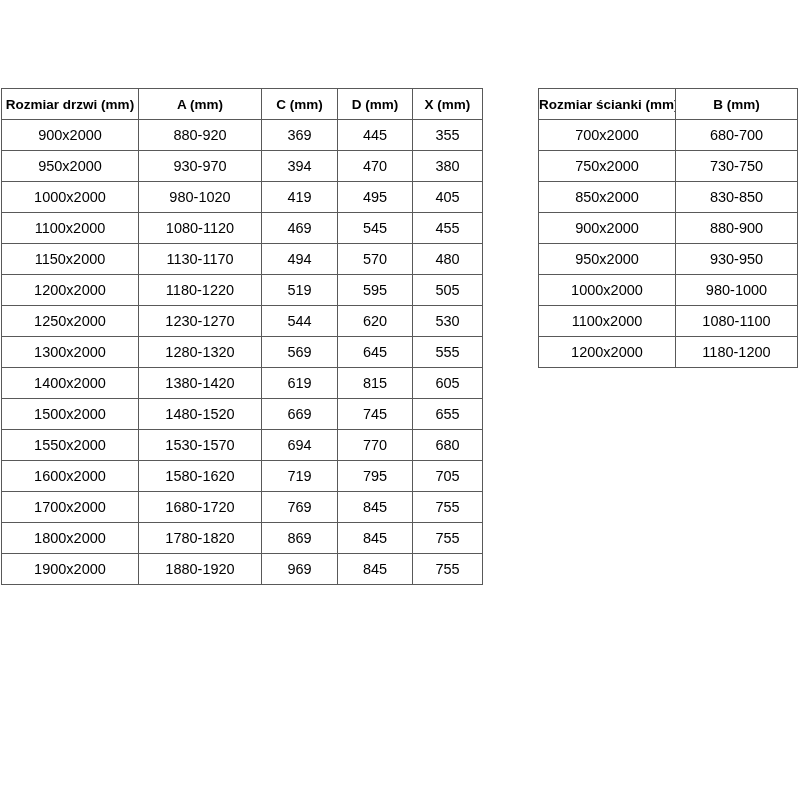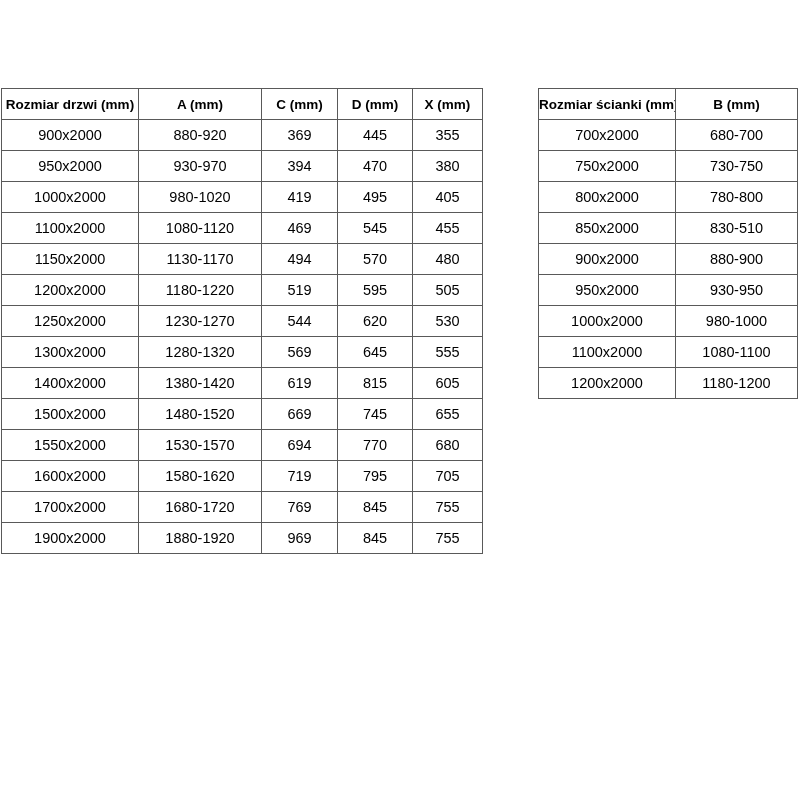--- a/index.html
+++ b/index.html
@@ -164,20 +164,27 @@
         <td>705</td>
       </tr>
       <tr>
         <td>1700x2000</td>
         <td>1680-1720</td>
         <td>769</td>
         <td>845</td>
         <td>755</td>
       </tr>
       <tr>
+        <td>1800x2000</td>
+        <td>1780-1820</td>
+        <td>869</td>
+        <td>845</td>
+        <td>755</td>
+      </tr>
+      <tr>
         <td>1900x2000</td>
         <td>1880-1920</td>
         <td>969</td>
         <td>845</td>
         <td>755</td>
       </tr>
     </tbody>
   </table>
 
 <table id="walls-table" class="spec-table">
@@ -194,26 +201,22 @@
     <tbody>
       <tr>
         <td>700x2000</td>
         <td>680-700</td>
       </tr>
       <tr>
         <td>750x2000</td>
         <td>730-750</td>
       </tr>
       <tr>
-        <td>800x2000</td>
-        <td>780-800</td>
-      </tr>
-      <tr>
         <td>850x2000</td>
-        <td>830-510</td>
+        <td>830-850</td>
       </tr>
       <tr>
         <td>900x2000</td>
         <td>880-900</td>
       </tr>
       <tr>
         <td>950x2000</td>
         <td>930-950</td>
       </tr>
       <tr>

